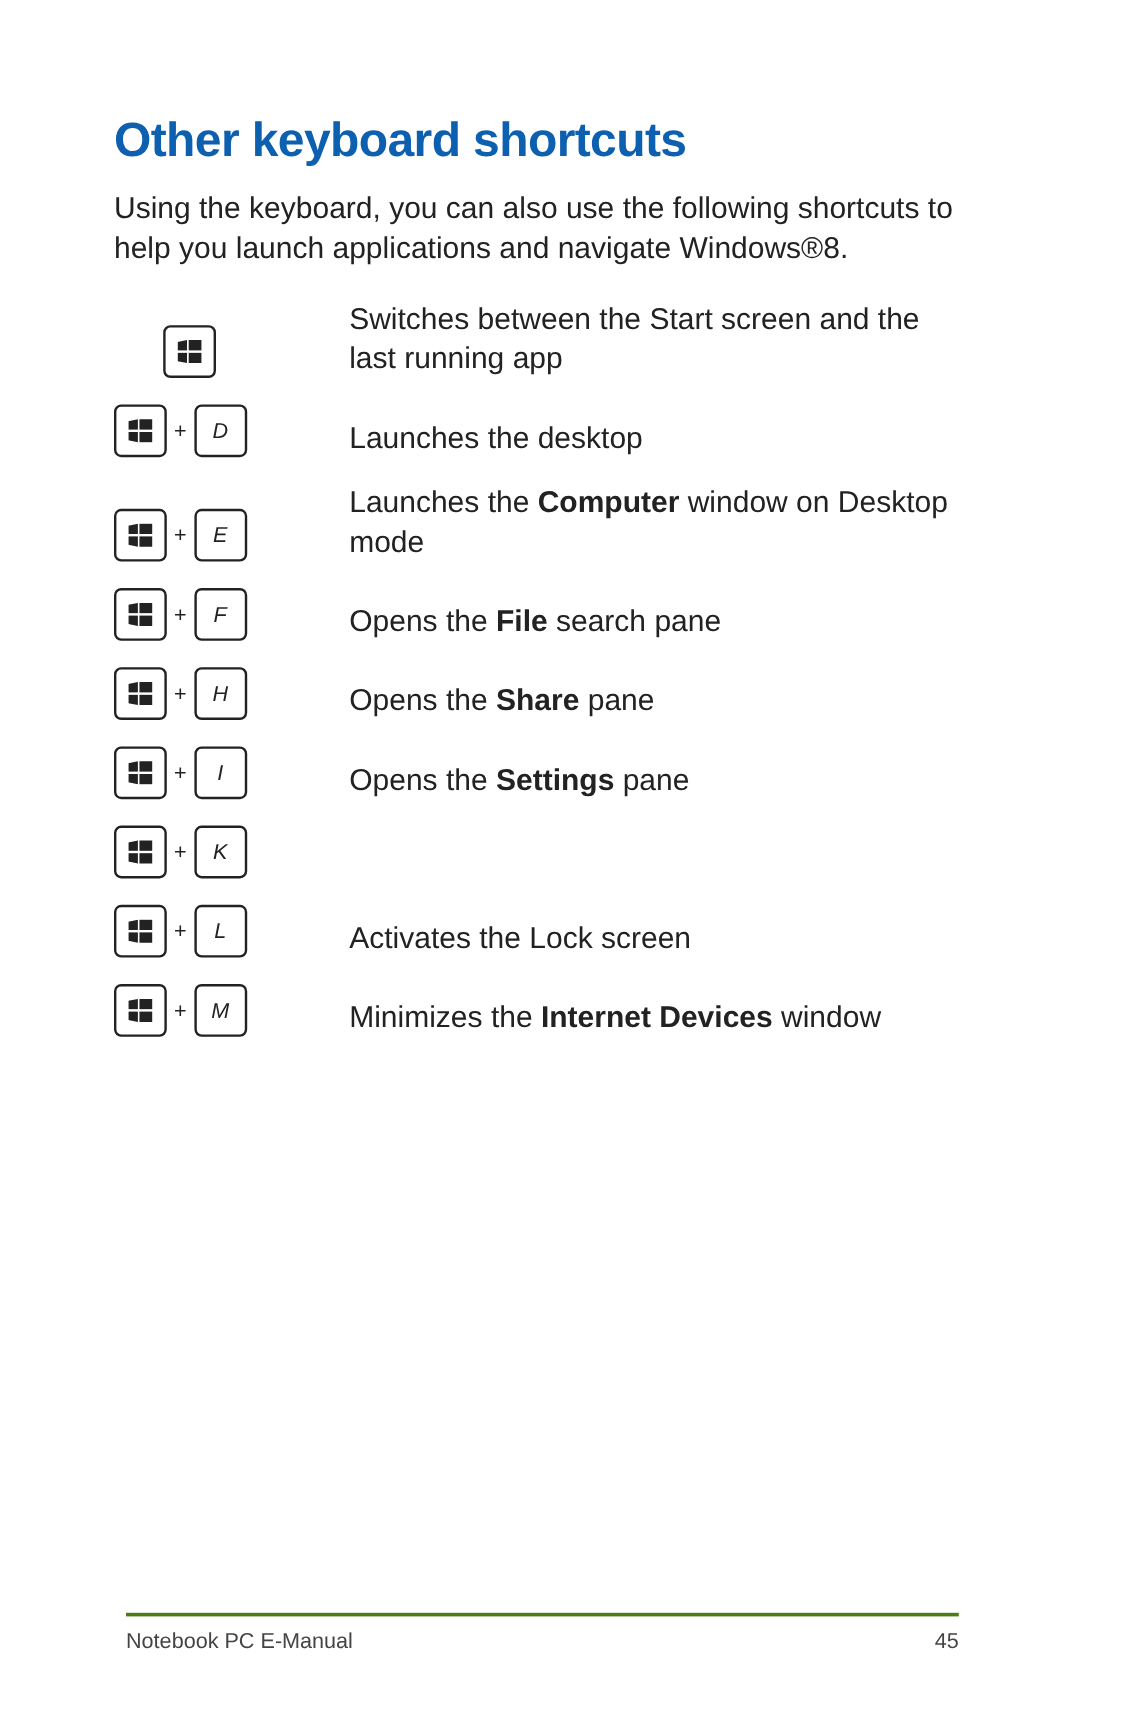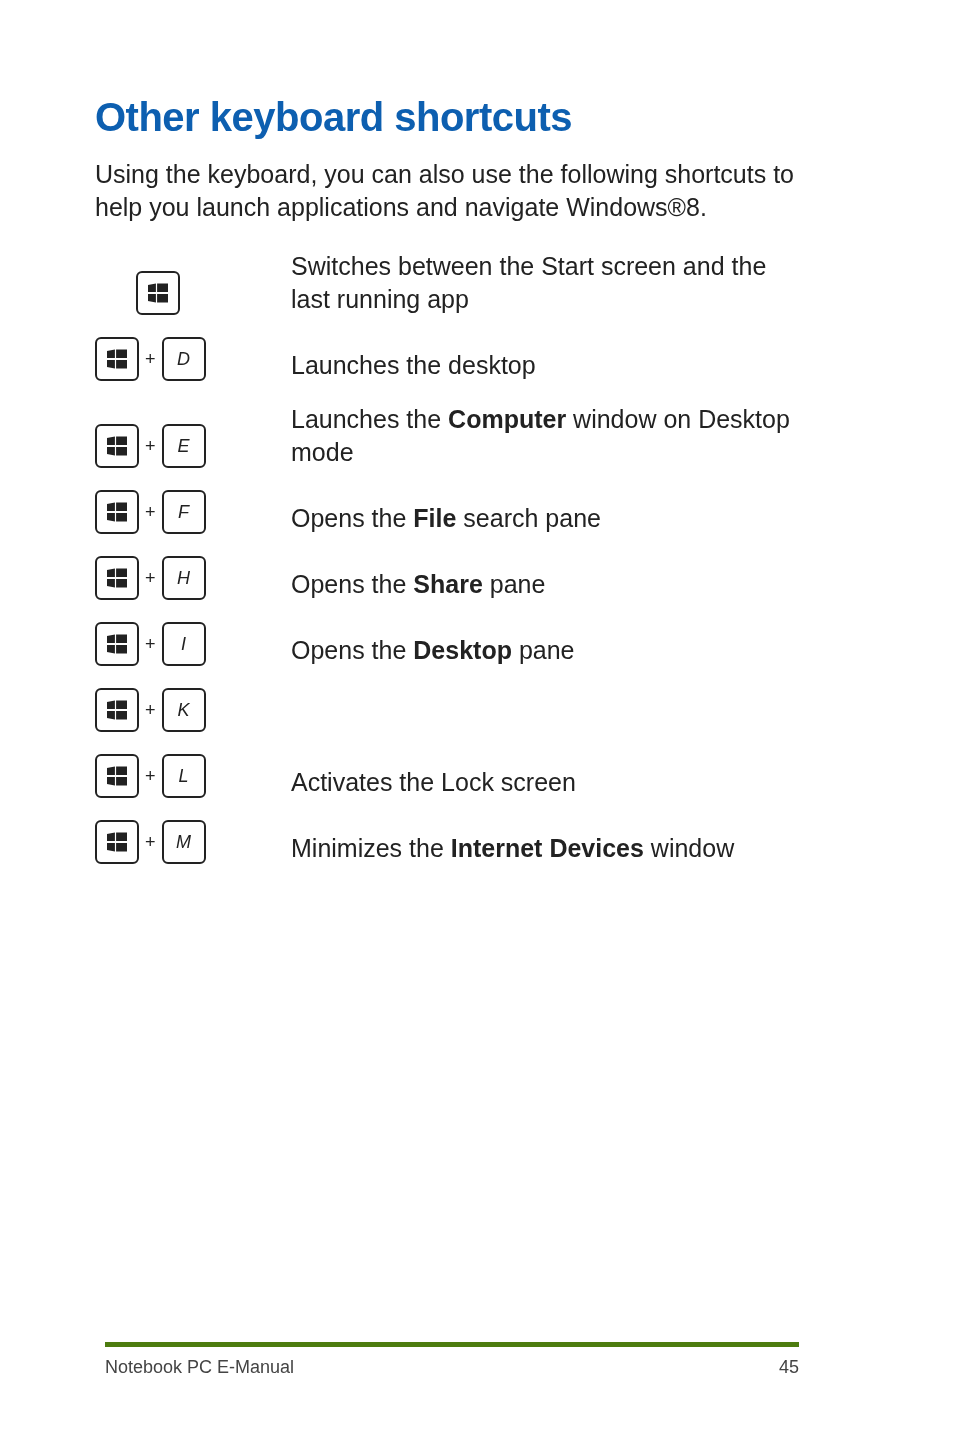--- a/index.html
+++ b/index.html
@@ -74,21 +74,21 @@
       font-size: 25px;
       line-height: 1.3;
       flex: 1;
     }
     .desc b { font-weight: 700; }
     .footer {
       position: absolute;
       left: 105px;
       right: 105px;
       bottom: 60px;
-      border-top: 5px solid #4d7c0f;
+      border-top: 3px solid #4d7c0f;
       padding-top: 10px;
       display: flex;
       justify-content: space-between;
       font-size: 18px;
       color: #444;
     }
   </style>
 </head>
 <body>
 
@@ -182,21 +182,21 @@
             <span class="winlogo">
               <div class="a"></div>
               <div class="b"></div>
               <div class="c"></div>
               <div class="d"></div>
             </span>
           </div>
         <span class="plus">+</span>
         <div class="key">I</div>
       </div>
-      <div class="desc"><span>Opens the </span><b>Desktop</b><span> pane</span></div>
+      <div class="desc"><span>Opens the </span><b>Settings</b><span> pane</span></div>
     </div>
 
     <div class="row">
       <div class="keycol">
         <div class="key">
             <span class="winlogo">
               <div class="a"></div>
               <div class="b"></div>
               <div class="c"></div>
               <div class="d"></div>

